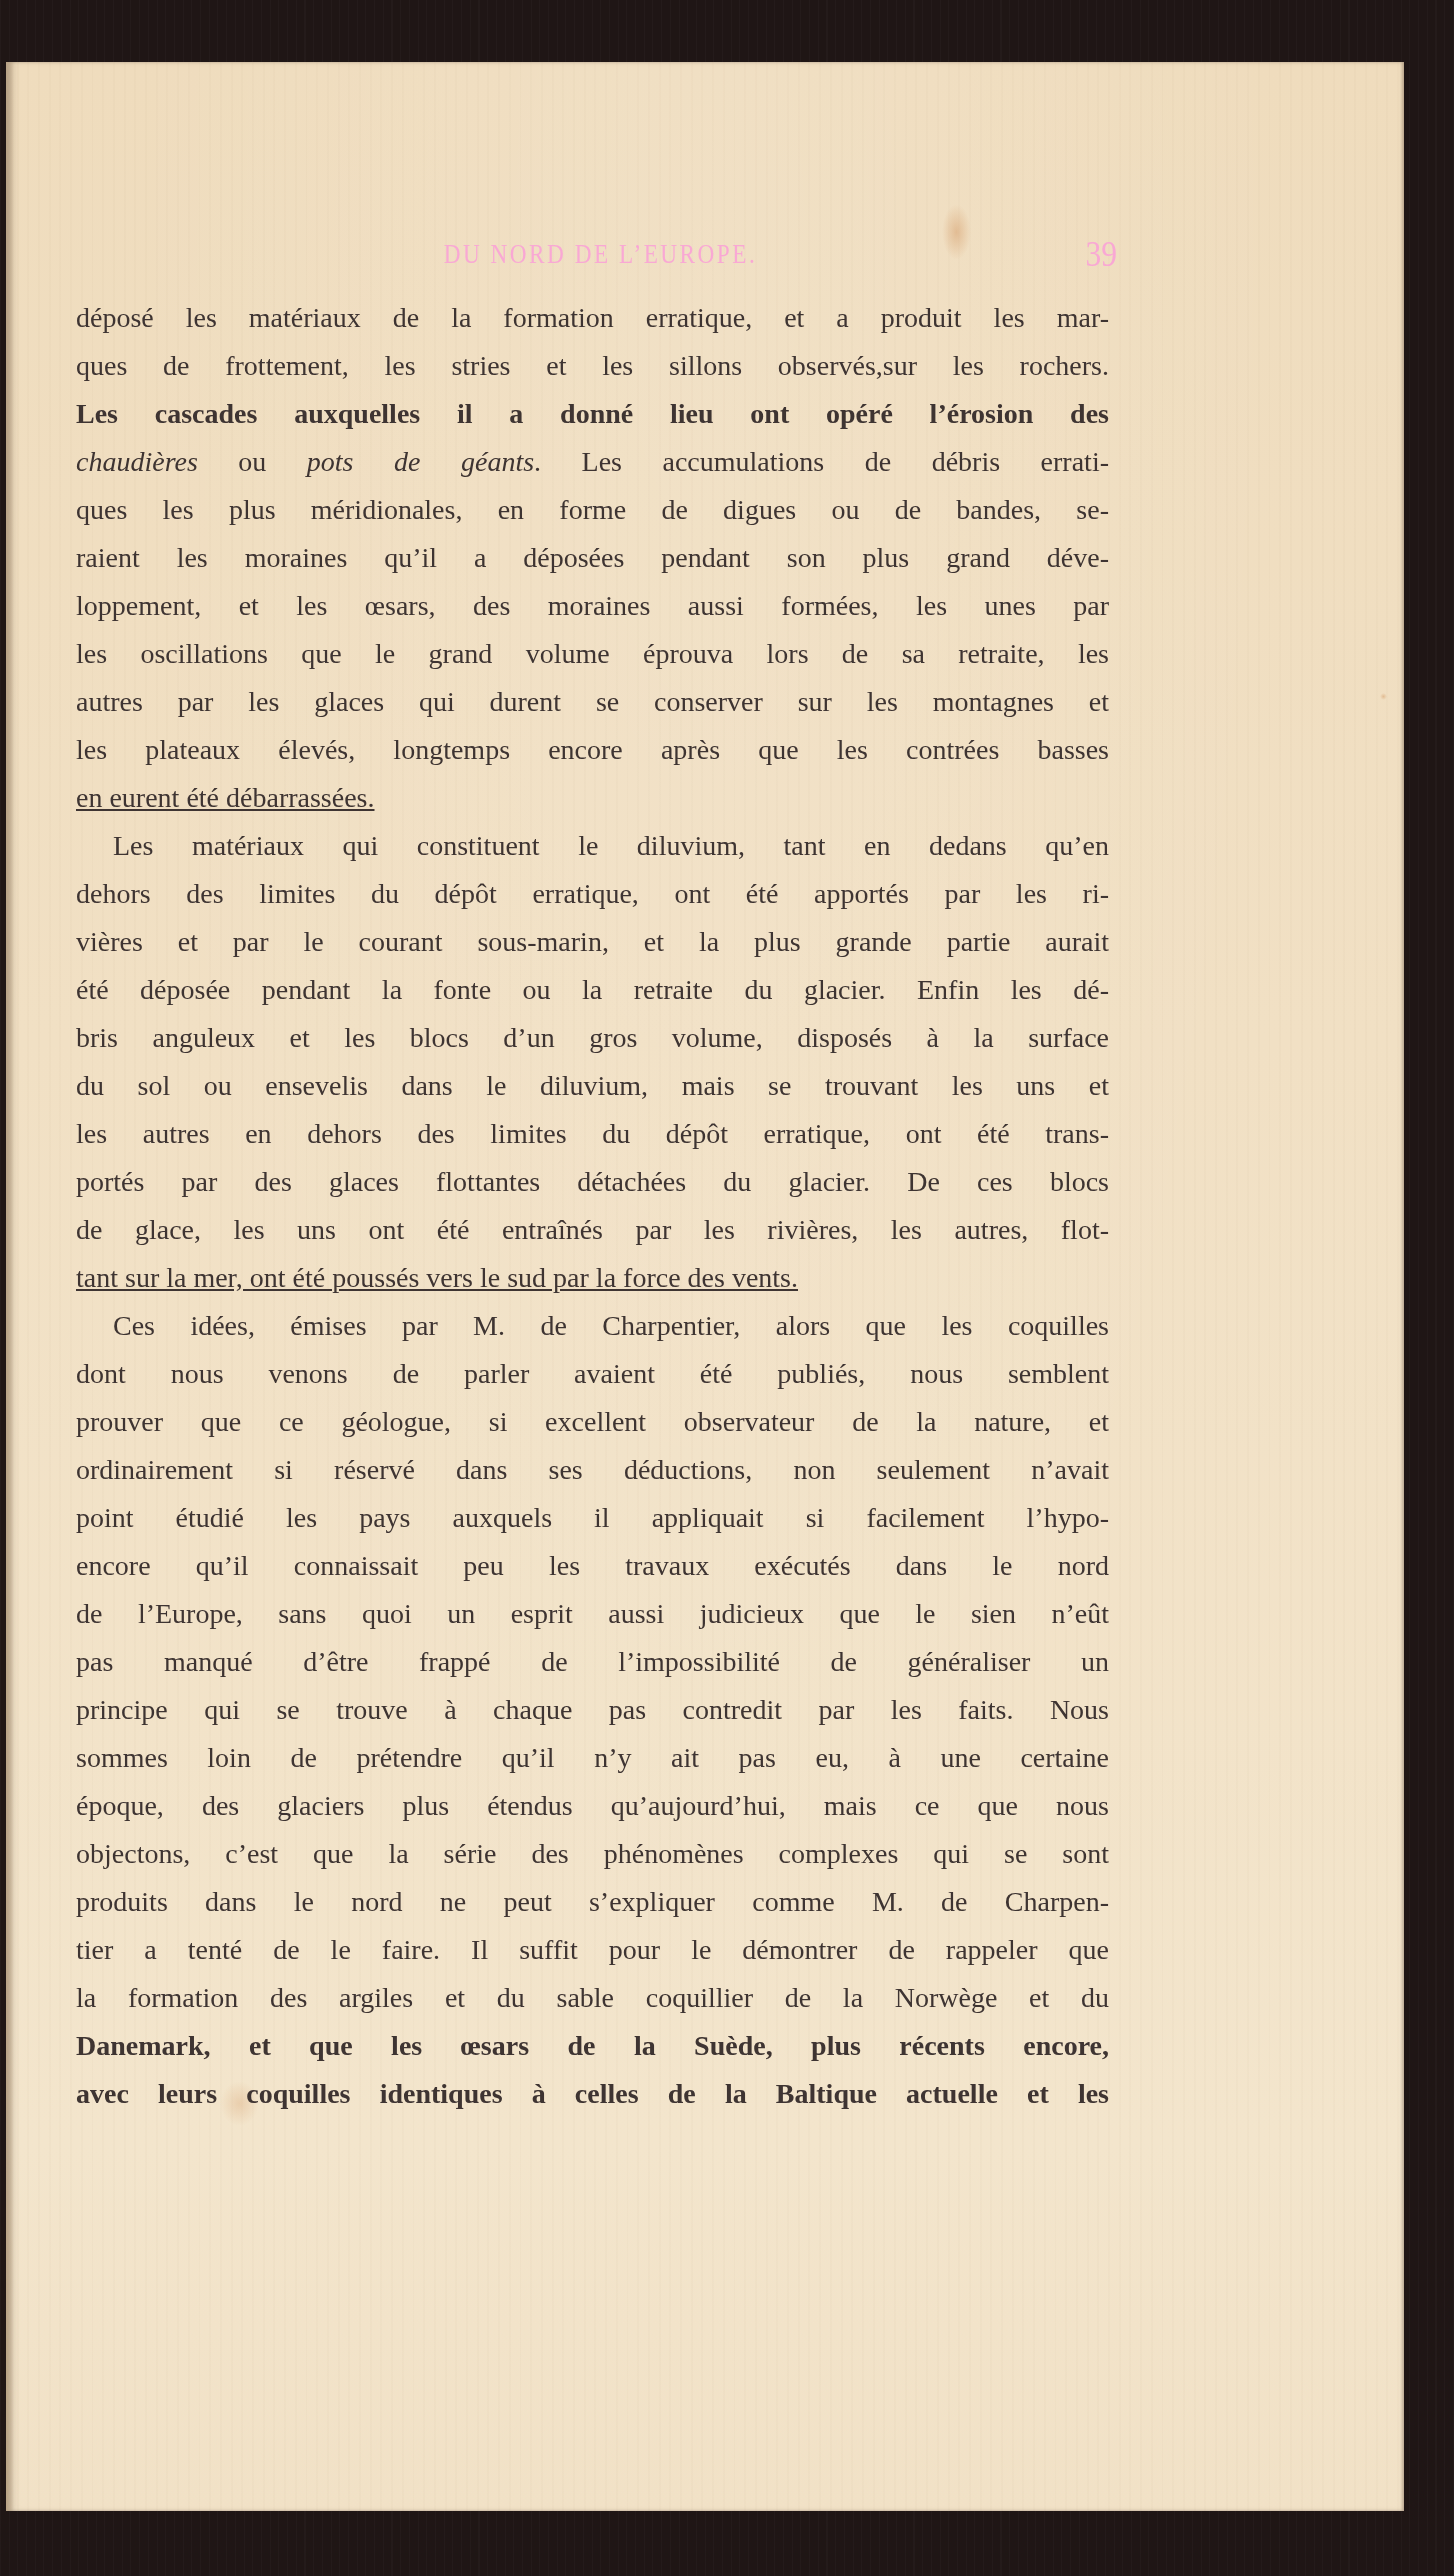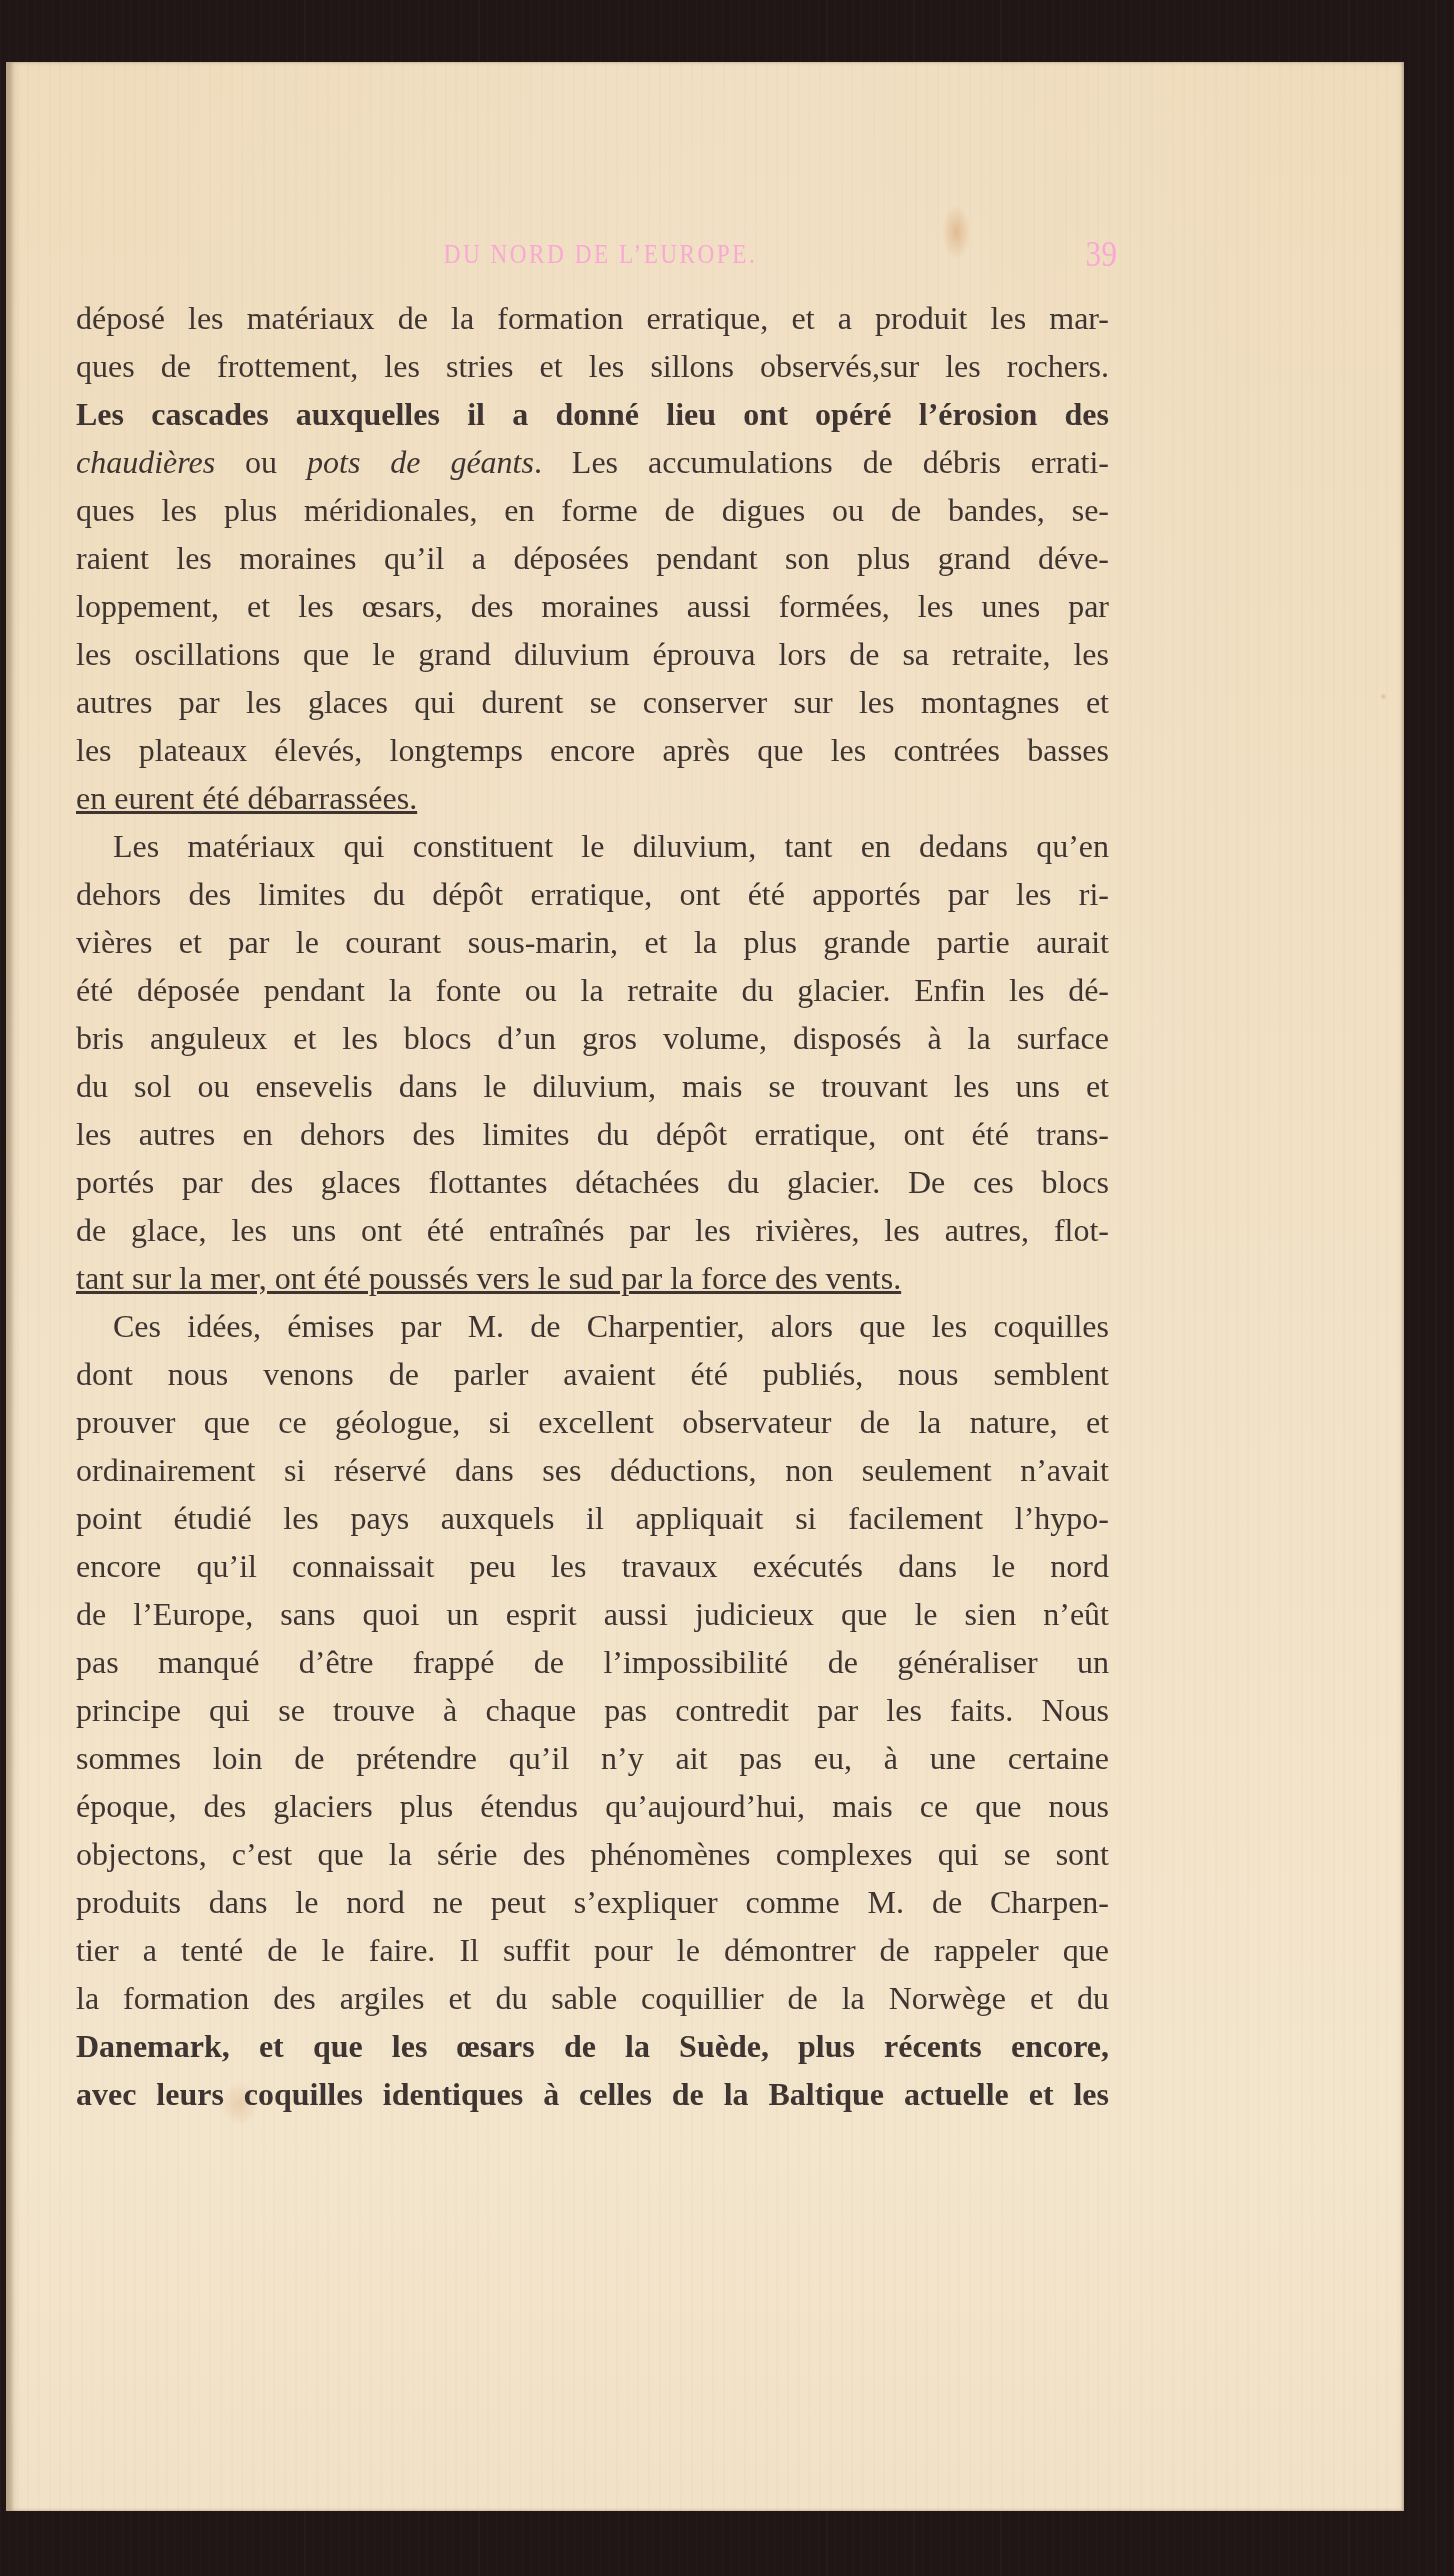--- a/index.html
+++ b/index.html
@@ -72,21 +72,21 @@
     font-size: 35px;
     transform: scaleX(0.9);
     transform-origin: 100% 50%;
   }
   .text-column {
     position: absolute;
     left: 76px;
     top: 294px;
     width: 1033px;
     color: #3e3432;
-    font-size: 32px;
+    font-size: 28px;
     line-height: 48px;
   }
   .line {
     display: block;
     height: 48px;
     white-space: nowrap;
     text-align: justify;
     text-align-last: justify;
     overflow: visible;
   }
@@ -120,21 +120,21 @@
 
 <div class="text-column">
 
   <span class="line">déposé les matériaux de la formation erratique, et a produit les mar-</span>
   <span class="line">ques de frottement, les stries et les sillons observés,sur les rochers.</span>
   <span class="line bold">Les cascades auxquelles il a donné lieu ont opéré l’érosion des</span>
   <span class="line"><em>chaudières</em><span> ou </span><em>pots de géants</em><span>. Les accumulations de débris errati-</span></span>
   <span class="line">ques les plus méridionales, en forme de digues ou de bandes, se-</span>
   <span class="line">raient les moraines qu’il a déposées pendant son plus grand déve-</span>
   <span class="line">loppement, et les œsars, des moraines aussi formées, les unes par</span>
-  <span class="line">les oscillations que le grand diluvium éprouva lors de sa retraite, les</span>
+  <span class="line">les oscillations que le grand volume éprouva lors de sa retraite, les</span>
   <span class="line">autres par les glaces qui durent se conserver sur les montagnes et</span>
   <span class="line">les plateaux élevés, longtemps encore après que les contrées basses</span>
   <span class="line last">en eurent été débarrassées.</span>
 
   <span class="line indent">Les matériaux qui constituent le diluvium, tant en dedans qu’en</span>
   <span class="line">dehors des limites du dépôt erratique, ont été apportés par les ri-</span>
   <span class="line">vières et par le courant sous-marin, et la plus grande partie aurait</span>
   <span class="line">été déposée pendant la fonte ou la retraite du glacier. Enfin les dé-</span>
   <span class="line">bris anguleux et les blocs d’un gros volume, disposés à la surface</span>
   <span class="line">du sol ou ensevelis dans le diluvium, mais se trouvant les uns et</span>

